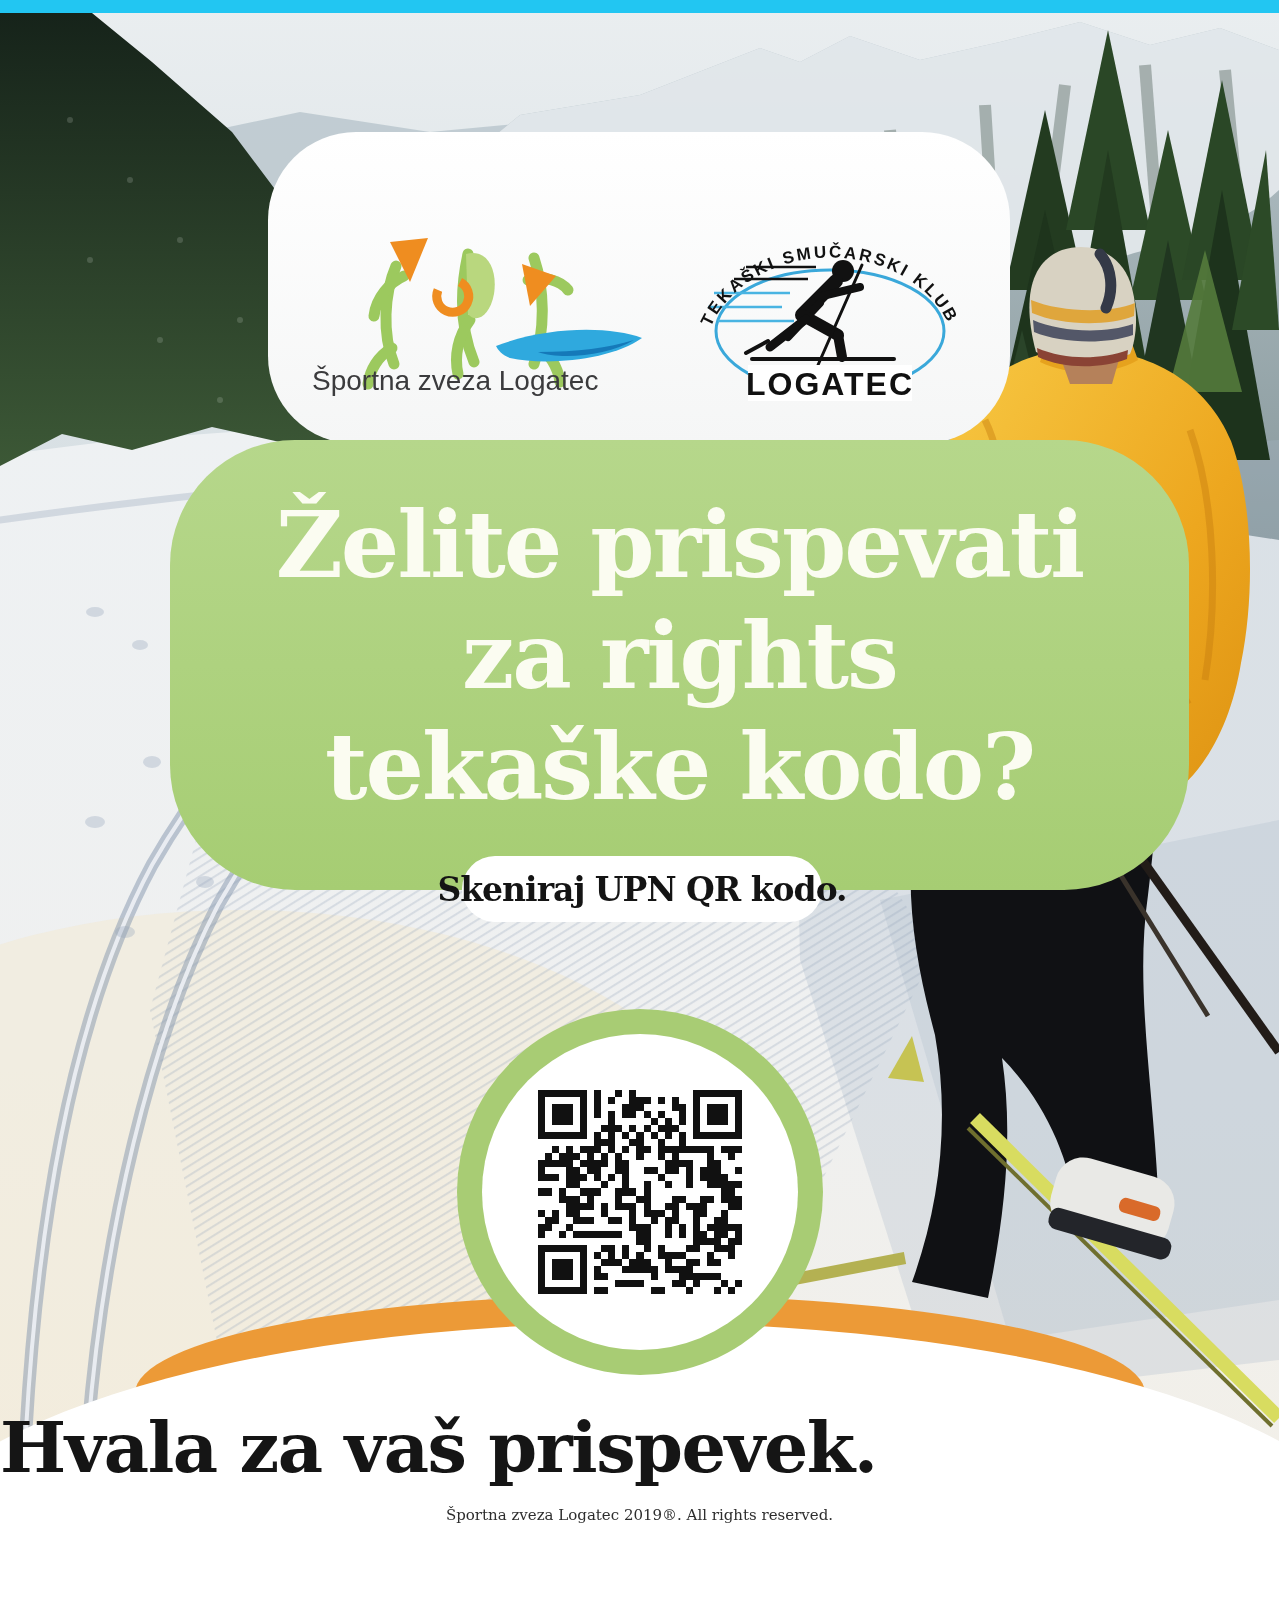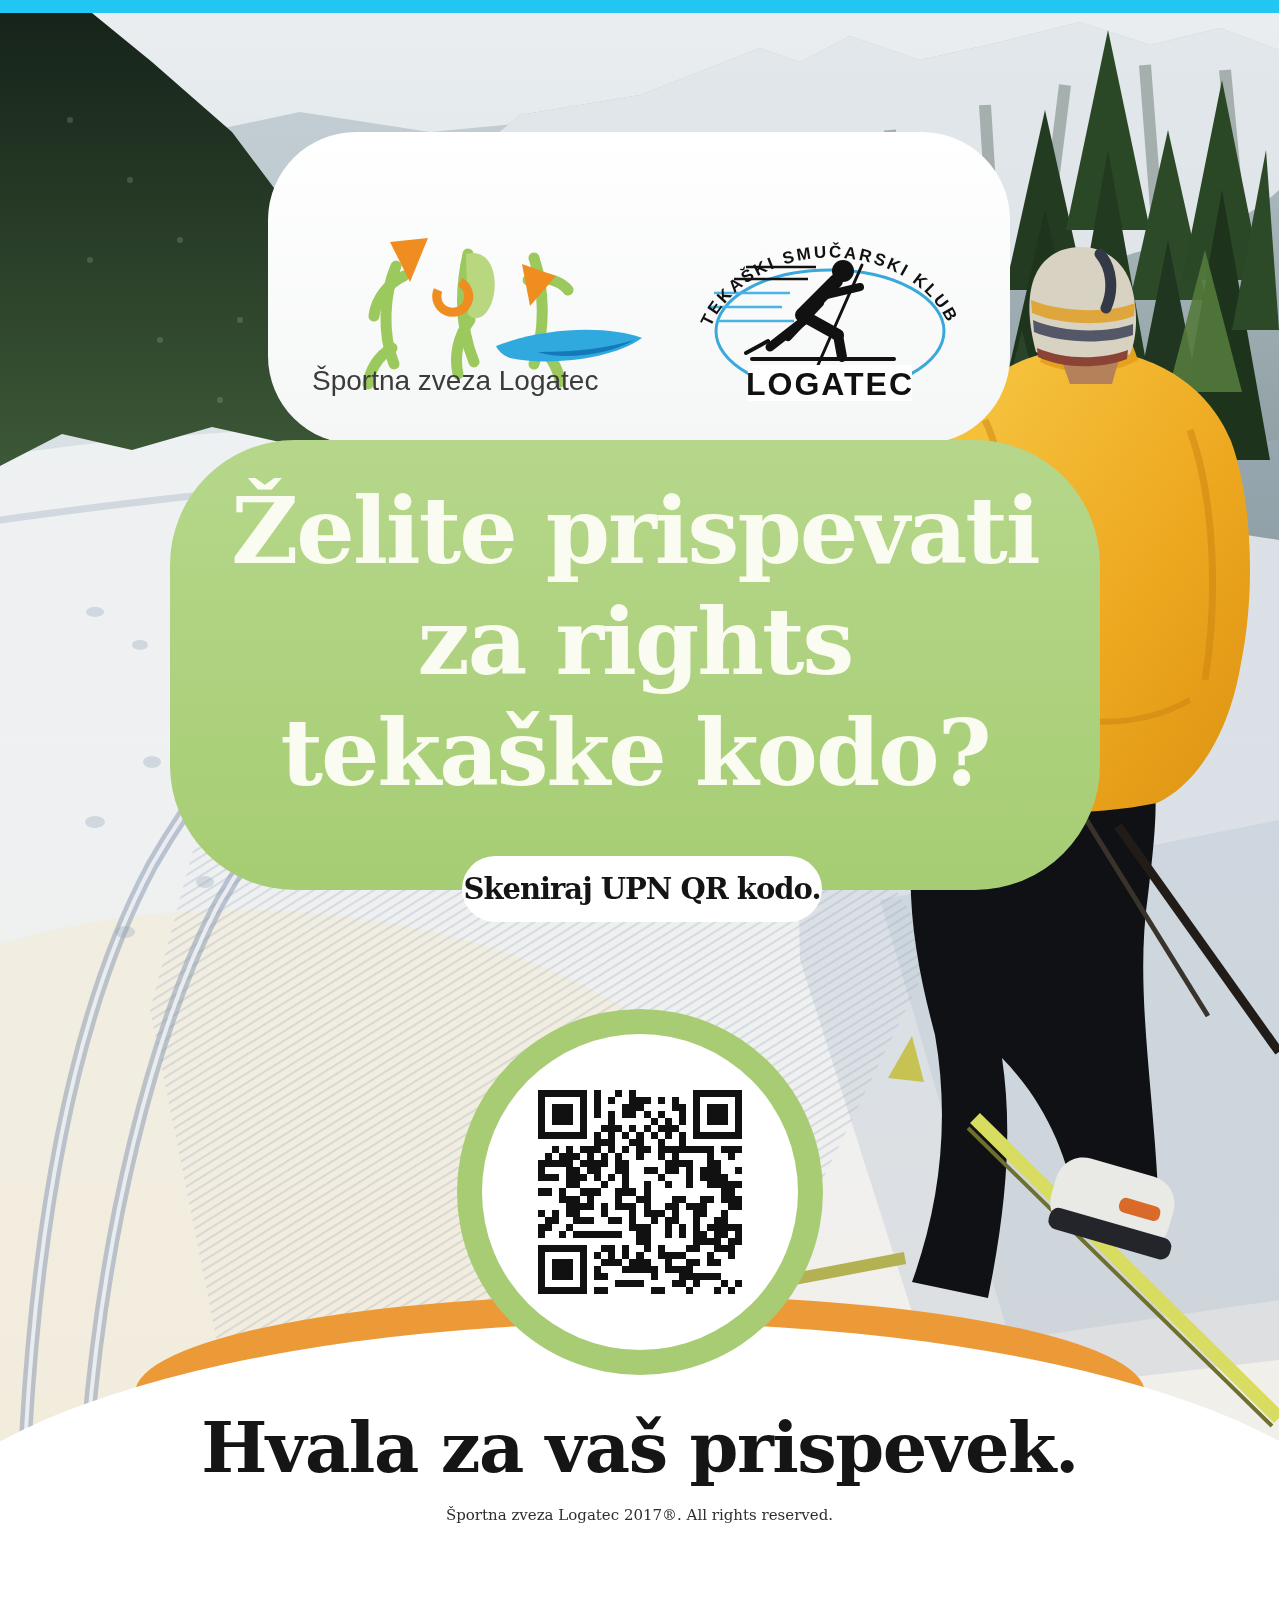--- a/index.html
+++ b/index.html
@@ -20,35 +20,35 @@
   
   #header-card{
     left:268px;top:132px;width:742px;height:312px;border-radius:88px;
     background:linear-gradient(180deg,#ffffff 0%,#f5f6f6 100%);
     z-index:4;display:flex;align-items:center;justify-content:center;gap:42px;
     padding-top:52px;
   }
 
   
   #green-box{
-    left:170px;top:440px;width:930px;height:450px;border-radius:125px;
+    left:170px;top:440px;width:1019px;height:450px;border-radius:125px;
     background:linear-gradient(180deg,#b6d78b 0%,#a6cd73 100%);
-    z-index:5;text-align:center;padding-top:36px;
+    z-index:5;text-align:center;padding-top:50px;
   }
   #green-box .line{
     color:#fbfcf1;font-weight:bold;font-size:92px;line-height:111px;
     letter-spacing:-2px;white-space:nowrap;
   }
 
   
   #cta-pill{
     left:462px;top:856px;width:360px;height:66px;border-radius:33px;
     background:#ffffff;z-index:7;display:flex;align-items:center;justify-content:center;
   }
-  #cta-pill span{font-size:29px;font-weight:bold;color:#141414;letter-spacing:-1px;white-space:nowrap;}
+  #cta-pill span{font-size:33px;font-weight:bold;color:#141414;letter-spacing:-1px;white-space:nowrap;}
 
   
   #orange-arc{
     left:135px;top:1295px;width:1010px;height:196px;border-radius:50%;
     background:#ec9a37;z-index:6;
   }
   #white-bowl{
     left:-105px;top:1323px;width:1490px;height:486px;border-radius:50%;
     background:#ffffff;z-index:7;
   }
@@ -59,21 +59,21 @@
     background:#a8cc74;z-index:8;
   }
   #qr-badge .inner{
     position:absolute;left:25px;top:25px;width:316px;height:316px;border-radius:50%;
     background:#ffffff;
   }
   #qr-svg{position:absolute;left:81px;top:81px;width:204px;height:204px;}
 
   
   #thanks{
-    left:0;top:1406px;width:1279px;text-align:center;z-index:9;
+    left:0;top:1406px;width:1279px;text-align:left;z-index:9;
     font-size:70px;font-weight:bold;color:#151515;letter-spacing:-1.5px;white-space:nowrap;
   }
   #copyright{
     left:0;top:1506px;width:1279px;text-align:center;z-index:9;
     font-size:15px;color:#2e2e2e;
   }
 
   
   .logo-caption{font-family:"Liberation Sans","DejaVu Sans",sans-serif;}
 </style>
@@ -721,15 +721,15 @@
         <rect x="9" y="28" width="1" height="1" fill="#111"></rect>
         <rect x="16" y="28" width="1" height="1" fill="#111"></rect>
         <rect x="17" y="28" width="1" height="1" fill="#111"></rect>
         <rect x="21" y="28" width="1" height="1" fill="#111"></rect>
         <rect x="25" y="28" width="1" height="1" fill="#111"></rect>
         <rect x="27" y="28" width="1" height="1" fill="#111"></rect>
       </svg>
   </div>
 
   <div id="thanks" class="abs">Hvala za vaš prispevek.</div>
-  <div id="copyright" class="abs">Športna zveza Logatec 2017®. All rights reserved.</div>
+  <div id="copyright" class="abs">Športna zveza Logatec 2019®. All rights reserved.</div>
 
 </div>
 
 </body></html>

